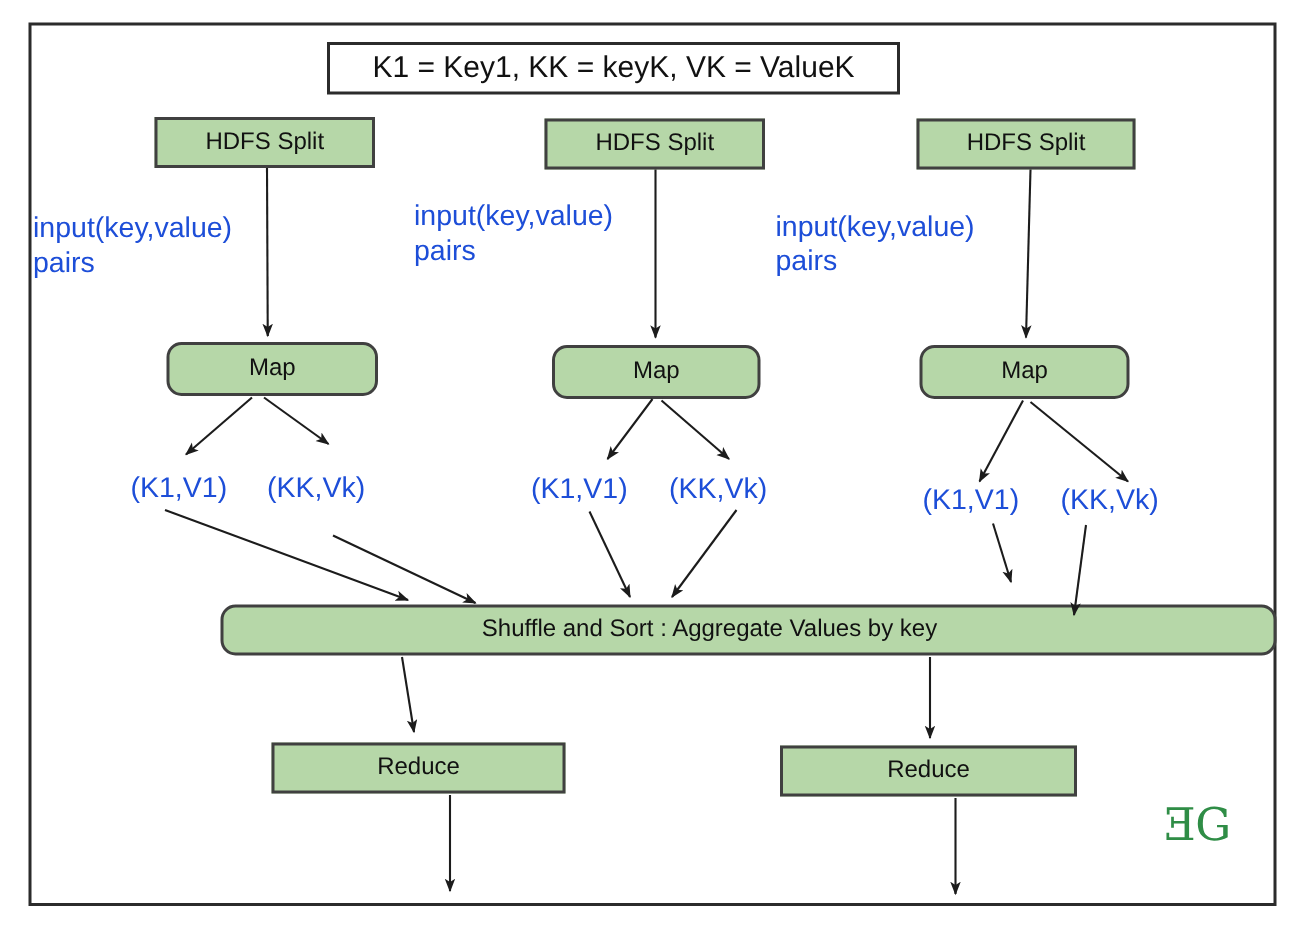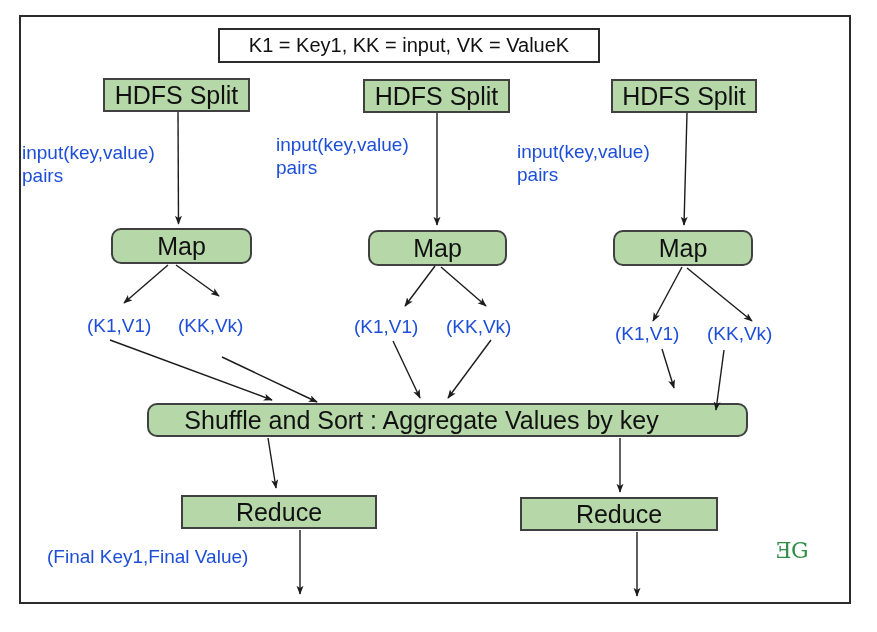--- a/index.html
+++ b/index.html
@@ -14,38 +14,38 @@
     position:absolute;left:19px;top:15px;width:832px;height:589px;
     border:2px solid #2b2b2b;
     box-sizing:border-box;
   }
   .node{
     position:absolute;
     box-sizing:border-box;
     background:#b6d7a8;
     border:2px solid #404040;
     display:flex;align-items:center;justify-content:center;
-    font-size:25px;color:#111111;
+    font-size:16px;color:#111111;
   }
   .legend{
     position:absolute;
     box-sizing:border-box;
     background:#ffffff;
     border:2px solid #2b2b2b;
     display:flex;align-items:center;justify-content:center;
     font-size:20px;color:#111111;
     left:218px;top:28px;width:382px;height:35px;
   }
   .b-split1{left:103px;top:78px;width:147px;height:34px;}
   .b-split2{left:363px;top:79px;width:147px;height:34px;}
   .b-split3{left:611px;top:79px;width:146px;height:34px;}
   .b-map1{left:111px;top:228px;width:141px;height:36px;border-radius:10px;}
   .b-map2{left:368px;top:230px;width:139px;height:36px;border-radius:10px;}
   .b-map3{left:613px;top:230px;width:140px;height:36px;border-radius:10px;}
-  .b-shuffle{left:147px;top:403px;width:601px;height:34px;border-radius:10px;padding-right:52px;}
+  .b-shuffle{left:147px;top:403px;width:704px;height:34px;border-radius:10px;padding-right:52px;}
   .b-reduce1{left:181px;top:495px;width:196px;height:34px;}
   .b-reduce2{left:520px;top:497px;width:198px;height:34px;}
   .lbl{
     position:absolute;
     font-size:19px;line-height:23px;color:#1d4ed8;
     white-space:nowrap;
   }
   .input1{left:22px;top:141px;}
   .input2{left:276px;top:133px;}
   .input3{left:517px;top:140px;}
@@ -53,38 +53,38 @@
   .p1b{left:178px;top:314px;}
   .p2a{left:354px;top:315px;}
   .p2b{left:446px;top:315px;}
   .p3a{left:615px;top:322px;}
   .p3b{left:707px;top:322px;}
   .final1{left:47px;top:545px;}
   .final2{left:392px;top:543px;}
   .logo{
     position:absolute;left:776px;top:536px;
     font-family:"DejaVu Serif",serif;
-    font-size:22px;line-height:30px;
+    font-size:30px;line-height:30px;
     color:#2f8d46;
     letter-spacing:-1px;
   }
   .arrows{
     position:absolute;left:0;top:0;width:877px;height:632px;
     pointer-events:none;
   }
 </style>
 </head>
 <body>
 
 <div class="canvas">
 
   <div class="frame"></div>
 
   <div class="legend">
-    <span>K1 = Key1, KK = input, VK = ValueK</span>
+    <span>K1 = Key1, KK = keyK, VK = ValueK</span>
   </div>
 
   <div class="node b-split1">
     <span>HDFS Split</span>
   </div>
   <div class="node b-split2">
     <span>HDFS Split</span>
   </div>
   <div class="node b-split3">
     <span>HDFS Split</span>
@@ -124,21 +124,20 @@
     <span>Shuffle and Sort : Aggregate Values by key</span>
   </div>
 
   <div class="node b-reduce1">
     <span>Reduce</span>
   </div>
   <div class="node b-reduce2">
     <span>Reduce</span>
   </div>
 
-  <div class="lbl final1">(Final Key1,Final Value)</div>
 
   <div class="logo">ƎG</div>
 
   <svg class="arrows" viewBox="0 0 877 632" xmlns="http://www.w3.org/2000/svg">
     <defs>
       <marker id="ah" markerWidth="10" markerHeight="8" refX="8.2" refY="3.5" orient="auto" markerUnits="userSpaceOnUse">
         <path d="M0,0 L9,3.5 L0,7 L2.2,3.5 Z" fill="#1c1c1c"></path>
       </marker>
     </defs>
     <g stroke="#1c1c1c" stroke-width="1.4" fill="none">

